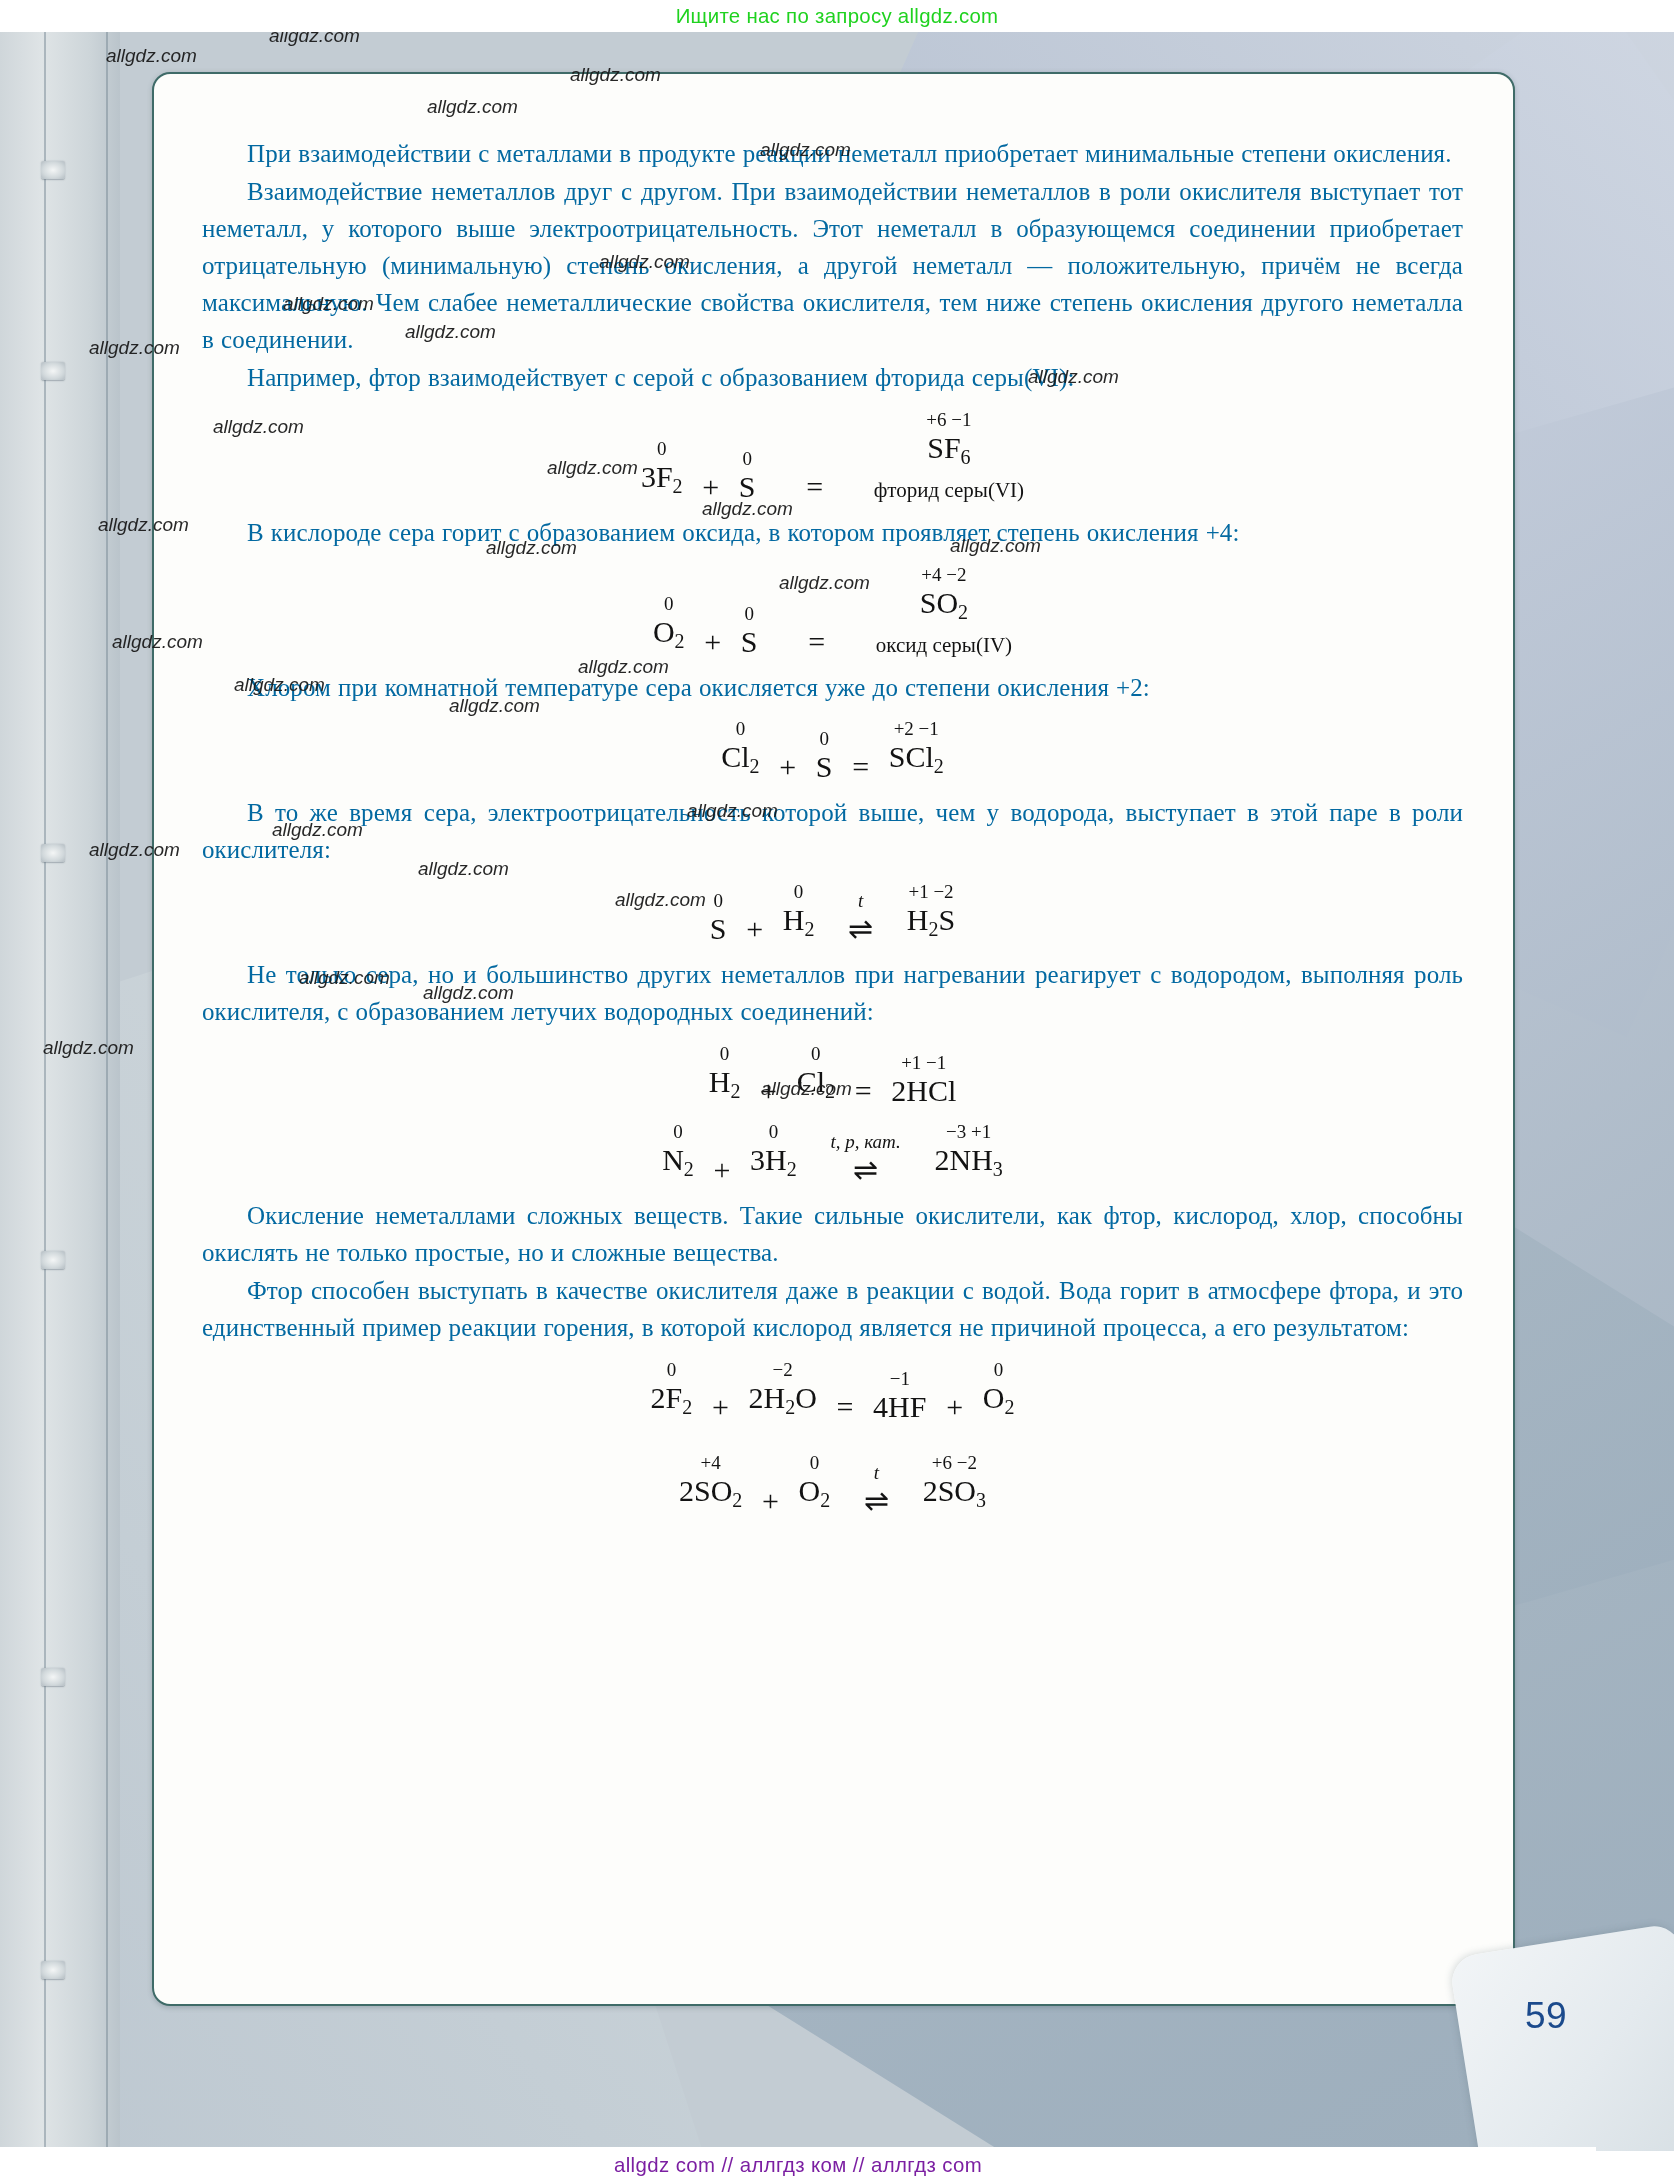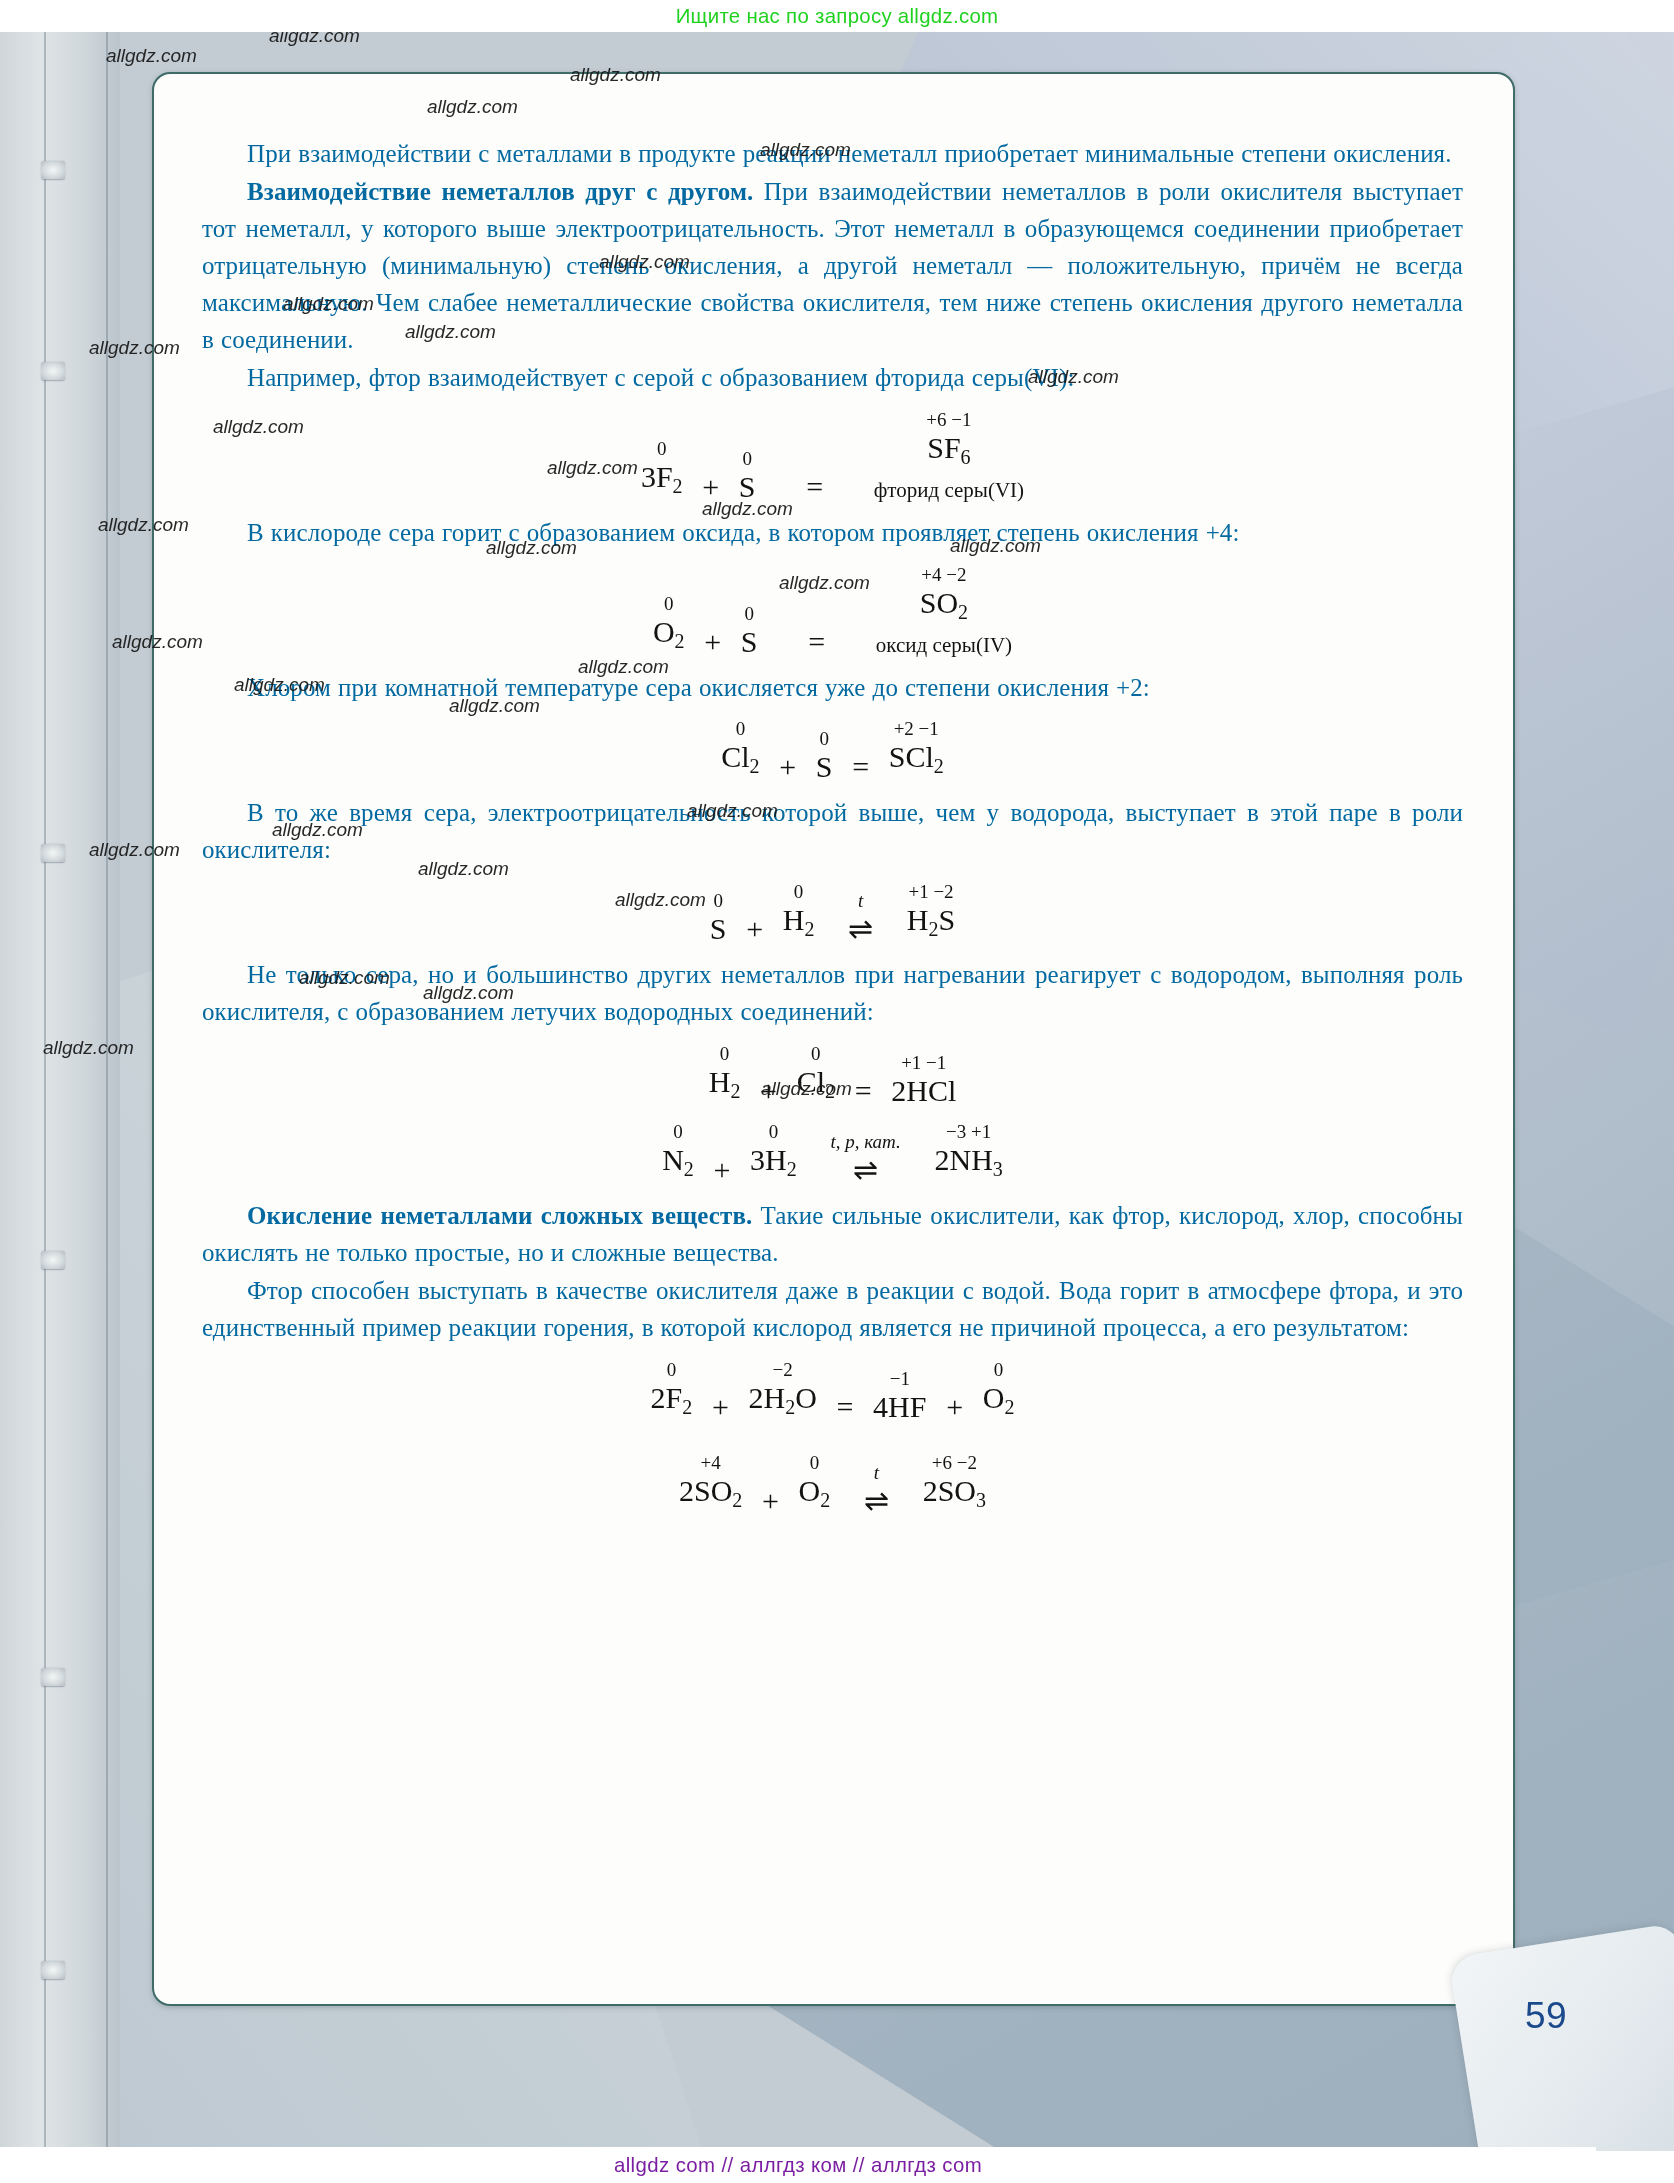--- a/index.html
+++ b/index.html
@@ -137,21 +137,21 @@
   p.body {
     margin: 0 0 1.4px 0;
     font-size: 25px;
     line-height: 37px;
     color: #0369a1;
     text-align: justify;
     text-indent: 45px;
     letter-spacing: 0.1px;
     word-spacing: 0.7px;
   }
-  p.body b { font-weight: bold; }
+  p.body b { font-weight: normal; }
 
   
   .eq {
     margin: 12.7px 0 10px 0;
     text-align: center;
     color: #131313;
     line-height: 1;
   }
   .eq-row {
     display: inline-block;

